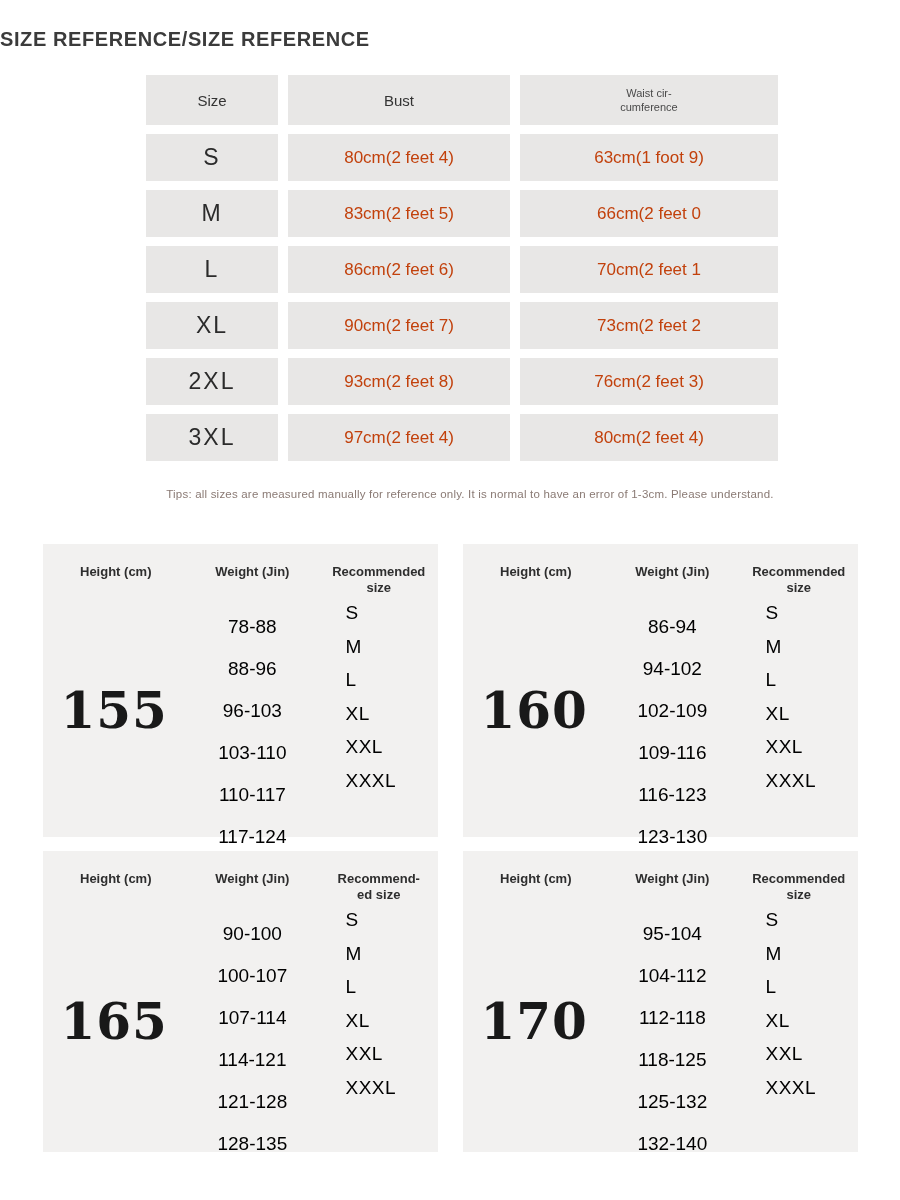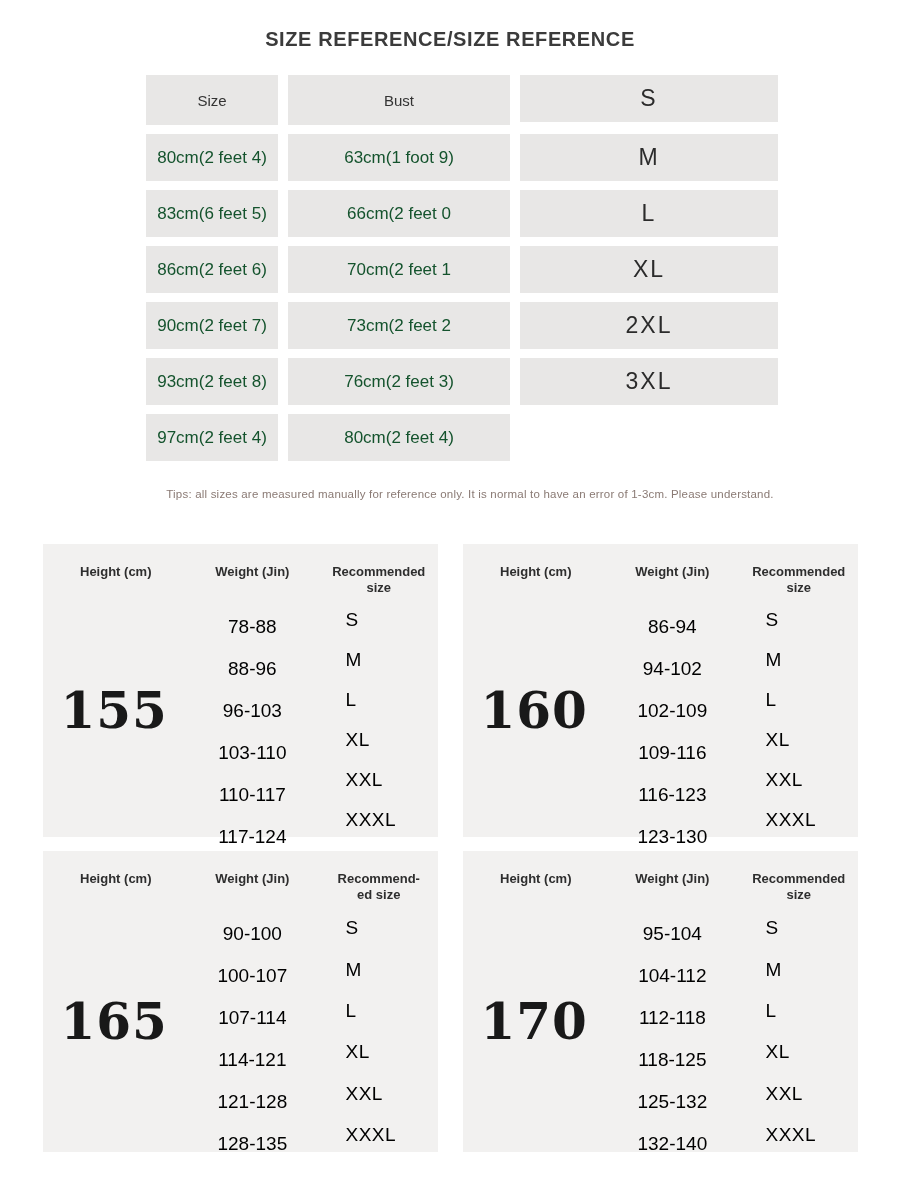--- a/index.html
+++ b/index.html
@@ -1,41 +1,41 @@
 <!DOCTYPE html>
 <html><head>
 <meta charset="utf-8">
 <style>
   * { margin:0; padding:0; box-sizing:border-box; }
   html,body { width:900px; height:1200px; background:#ffffff; overflow:hidden;
     font-family:"Liberation Sans", sans-serif; color:#2a2a2a; }
 
-  .title { margin-top:28px; text-align:center; font-size:20px; font-weight:bold;
+  .title { margin-top:28px; font-size:20px; font-weight:bold;
     letter-spacing:0.6px; color:#3b3b3b; }
 
   
   .sizetable { margin:24px 0 0 146px; display:grid;
     grid-template-columns:132px 222px 258px; column-gap:10px; row-gap:9px; }
   .cell { background:#e8e7e6; height:47px; display:flex; align-items:center;
-    justify-content:center; font-size:17px; color:#14532d; }
+    justify-content:center; font-size:17px; color:#c2410c; }
   .cell.head { height:50px; font-size:15px; color:#333; }
   .cell.h-waist { font-size:11px; line-height:1.3; white-space:pre-line;
     text-align:center; color:#4a4a4a; }
   .cell.sz { font-size:23px; letter-spacing:2px; color:#2b2b2b; }
 
   .tips { margin-top:27px; text-align:center; font-size:11.5px;
     color:#8a7a74; letter-spacing:0.2px;padding-left:40px; }
 
   
   .panels { margin:44px 0 0 43px; display:grid;
     grid-template-columns:395px 395px; column-gap:25px; row-gap:14px; }
   .panel { background:#f2f1f0; height:293px; padding-top:20px; display:flex; }
   .panel.tall { height:301px; }
 
-  .pc { display:flex; flex-direction:column;justify-content:space-between; }
+  .pc { display:flex; flex-direction:column; }
   .pc-height { width:36%; }
   .pc-weight { width:34%;gap:20px; }
   .pc-size   { width:30%; }
 
   .p-head { font-weight:bold; font-size:13px; color:#2e2e2e; line-height:1.25;
     white-space:pre-line; min-height:32px; }
   .pc-height .p-head { padding-left:37px; }
   .pc-weight .p-head, .pc-size .p-head { text-align:center; }
 
   .p-num { flex:1; display:flex; align-items:center; justify-content:center;
@@ -48,27 +48,29 @@
     letter-spacing:0.5px; }
 </style>
 </head>
 <body>
 
 <h1 class="title">SIZE REFERENCE/SIZE REFERENCE</h1>
 
 <div class="sizetable">
   <div class="cell head h-size">Size</div>
   <div class="cell head h-bust">Bust</div>
+  <div class="cell head h-waist">Waist cir-
+cumference</div>
 
   <div class="cell sz">S</div>
   <div class="cell">80cm(2 feet 4)</div>
   <div class="cell">63cm(1 foot 9)</div>
 
   <div class="cell sz">M</div>
-  <div class="cell">83cm(6 feet 5)</div>
+  <div class="cell">83cm(2 feet 5)</div>
   <div class="cell">66cm(2 feet 0</div>
 
   <div class="cell sz">L</div>
   <div class="cell">86cm(2 feet 6)</div>
   <div class="cell">70cm(2 feet 1</div>
 
   <div class="cell sz">XL</div>
   <div class="cell">90cm(2 feet 7)</div>
   <div class="cell">73cm(2 feet 2</div>
 

